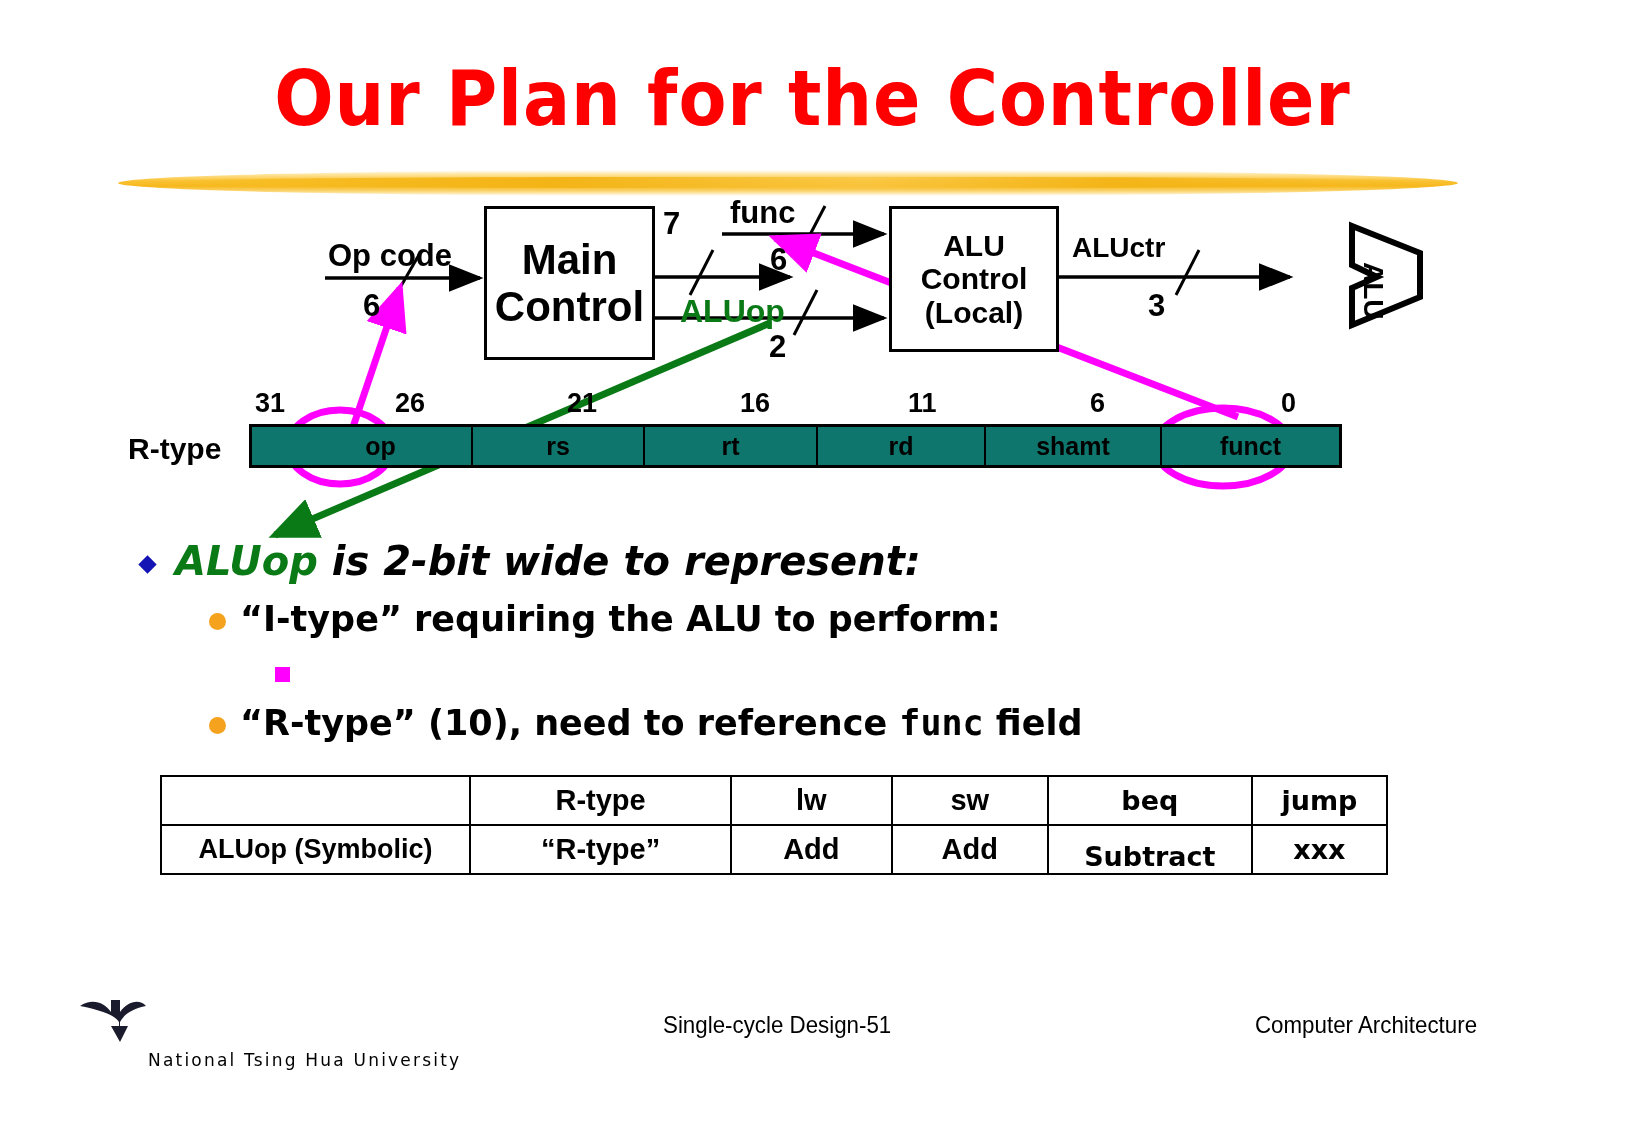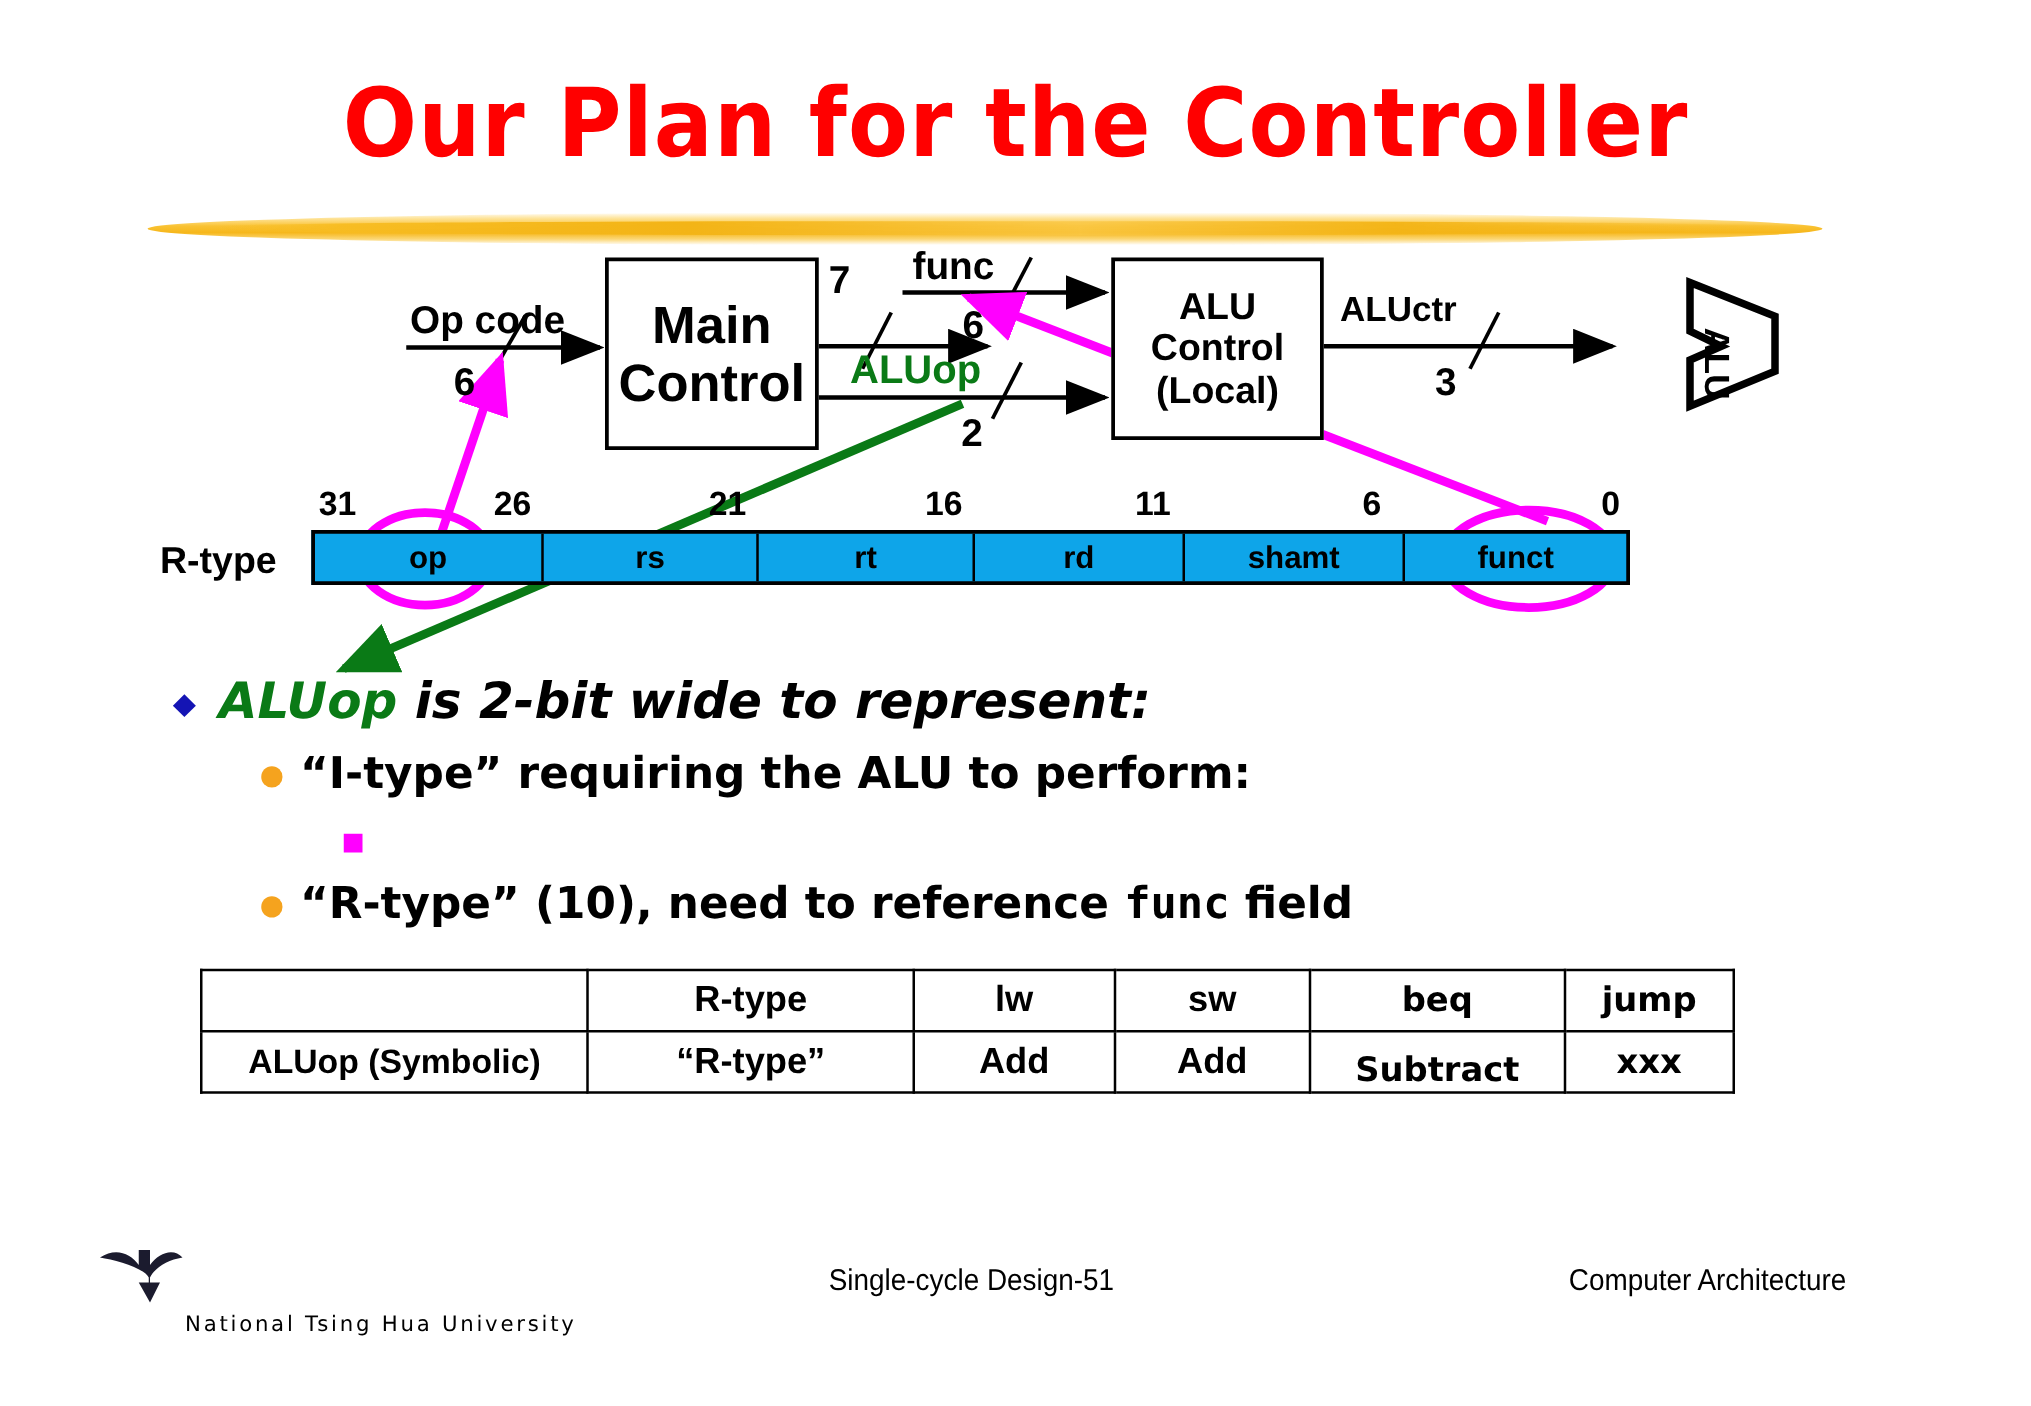--- a/index.html
+++ b/index.html
@@ -39,37 +39,37 @@
   
   .dtext{position:absolute;font-family:"Liberation Sans",sans-serif;
          font-weight:bold;color:#000;white-space:nowrap;}
 
   .box{position:absolute;border:3px solid #000;background:#fff;
        display:flex;flex-direction:column;align-items:center;justify-content:center;
        font-weight:bold;font-family:"Liberation Sans",sans-serif;color:#000;line-height:1.12;}
 
   
   .fmt{position:absolute;left:249px;top:424px;height:44px;
-       border:3px solid #000;box-sizing:border-box;display:flex;background:#0ea5e9;}
+       border:3px solid #000;box-sizing:border-box;display:flex;background:#0f766e;padding-left:38px;}
   .fmt .cell{border-right:2px solid #000;box-sizing:border-box;
        display:flex;align-items:center;justify-content:center;
        font-family:"Liberation Sans",sans-serif;font-weight:bold;font-size:25px;color:#000;}
   .fmt .cell:last-child{border-right:none;}
 
   
   .bullet-l1,.bullet-l2,.bullet-l3{position:absolute;white-space:nowrap;
       font-family:"DejaVu Sans",sans-serif;font-weight:bold;color:#000;}
   .bullet-l1{font-size:40px;font-style:italic;}
   .bullet-l2{font-size:35px;}
   .bullet-l3{font-size:31px;}
   .sq-diamond{position:absolute;width:13px;height:13px;background:#1414B4;
       transform:rotate(45deg);}
   .dot{position:absolute;width:17px;height:17px;border-radius:50%;background:#F5A31E;}
   .sq{position:absolute;width:15px;height:15px;background:#FF00FF;}
-  .green{color:#0A7A16;}
+  .green{color:#0A7A16;margin-top:16px;}
   .mono{font-family:"DejaVu Sans Mono",monospace;font-weight:bold;}
 
   
   .tbl{position:absolute;left:160px;top:775px;width:1228px;
        border-collapse:collapse;background:#fff;}
   .tbl td{border:2px solid #000;height:47px;text-align:center;
       font-family:"Liberation Sans",sans-serif;font-weight:bold;font-size:29px;color:#000;
       padding:0 4px;}
   .tbl .rowhdr{font-size:27px;}
   .tbl .wide{font-family:"DejaVu Sans",sans-serif;font-size:27px;}

